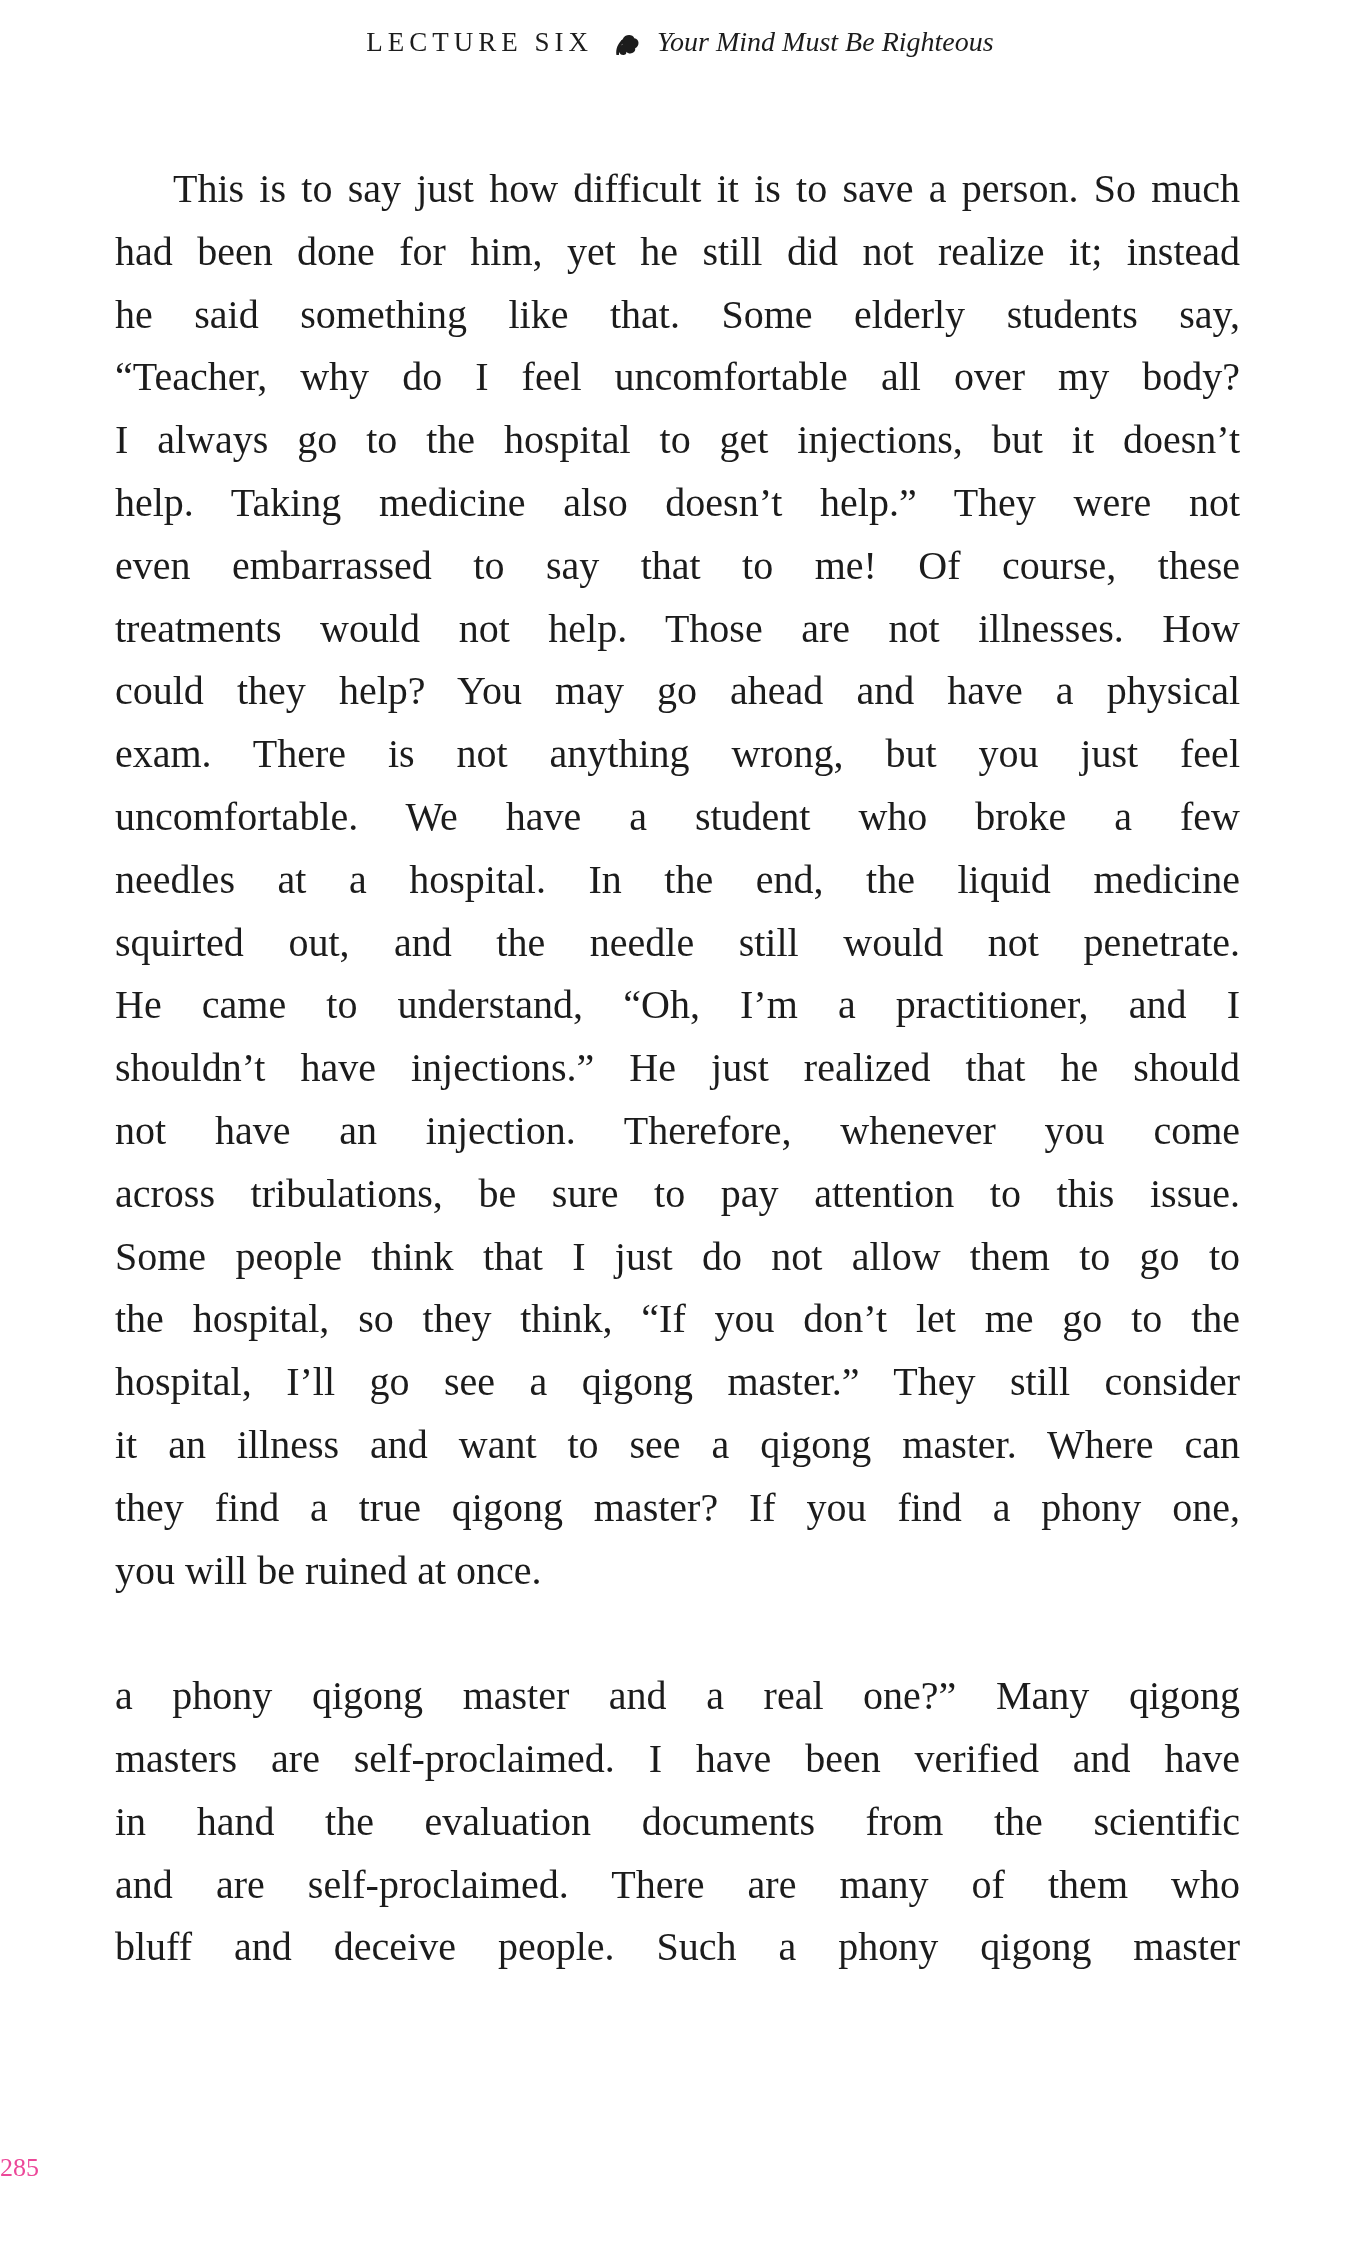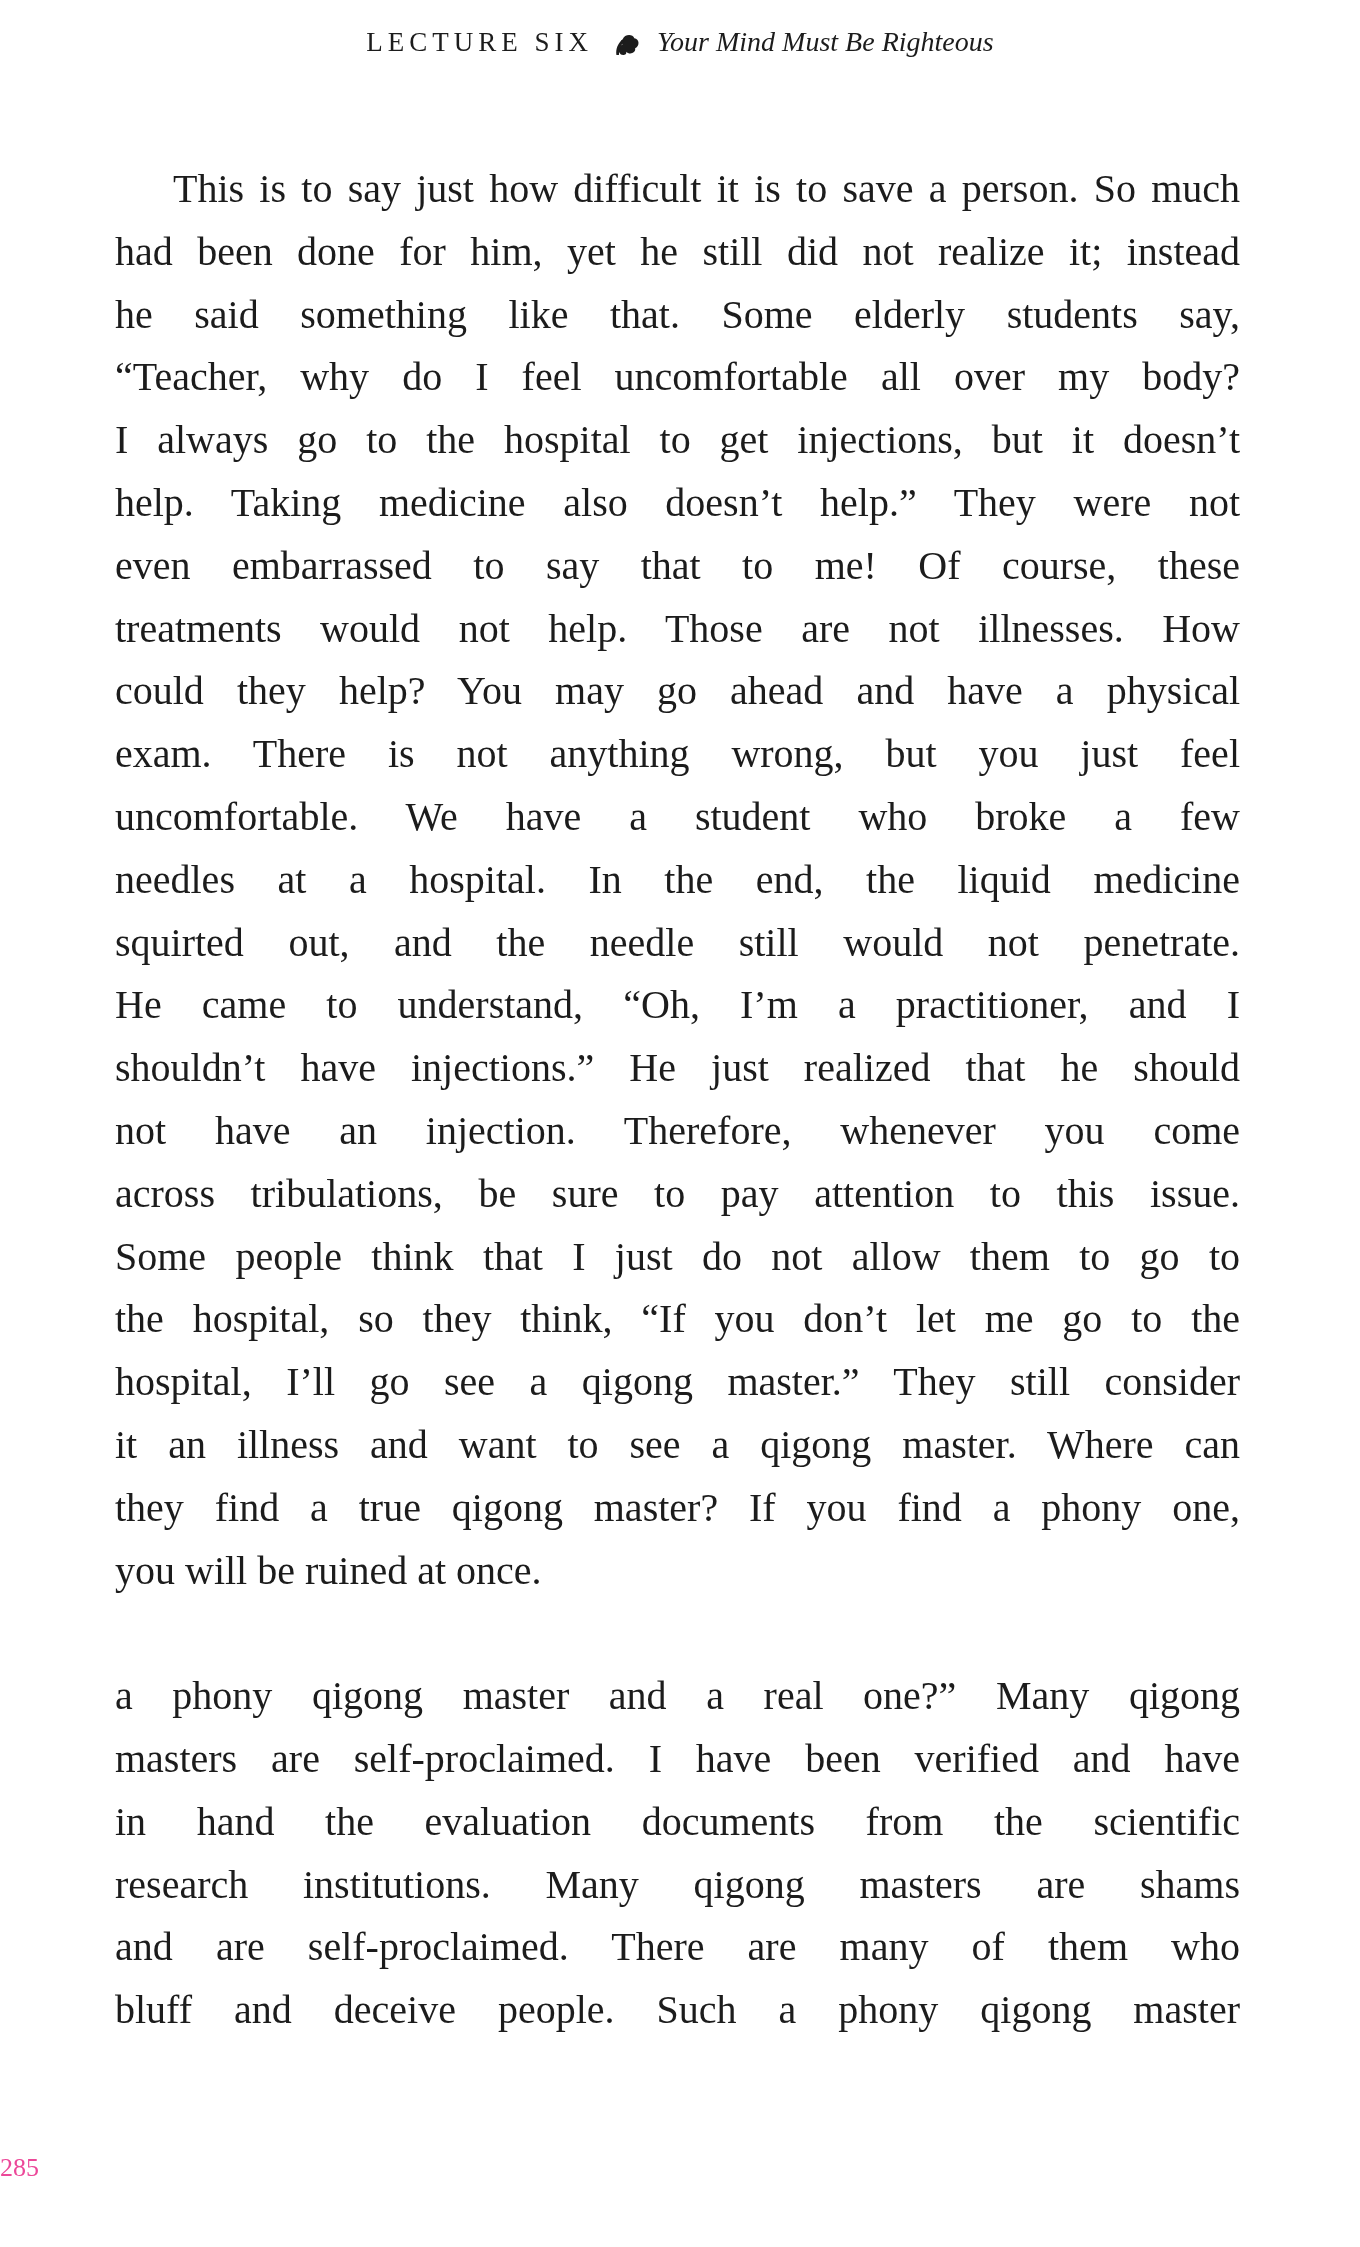--- a/index.html
+++ b/index.html
@@ -120,21 +120,20 @@
         <div class="line">the hospital, so they think, “If you don’t let me go to the</div>
         <div class="line">hospital, I’ll go see a qigong master.” They still consider</div>
         <div class="line">it an illness and want to see a qigong master. Where can</div>
         <div class="line">they find a true qigong master? If you find a phony one,</div>
         <div class="line no-justify">you will be ruined at once.</div>
       </div>
       <div class="paragraph">
         <div class="line">a phony qigong master and a real one?” Many qigong</div>
         <div class="line">masters are self-proclaimed. I have been verified and have</div>
         <div class="line">in hand the evaluation documents from the scientific</div>
-        <div class="line">research institutions. Many qigong masters are shams</div>
         <div class="line">and are self-proclaimed. There are many of them who</div>
         <div class="line">bluff and deceive people. Such a phony qigong master</div>
       </div>
     </div>
 
   <div class="folio">285</div>
 
 </div>
 
 </body></html>

